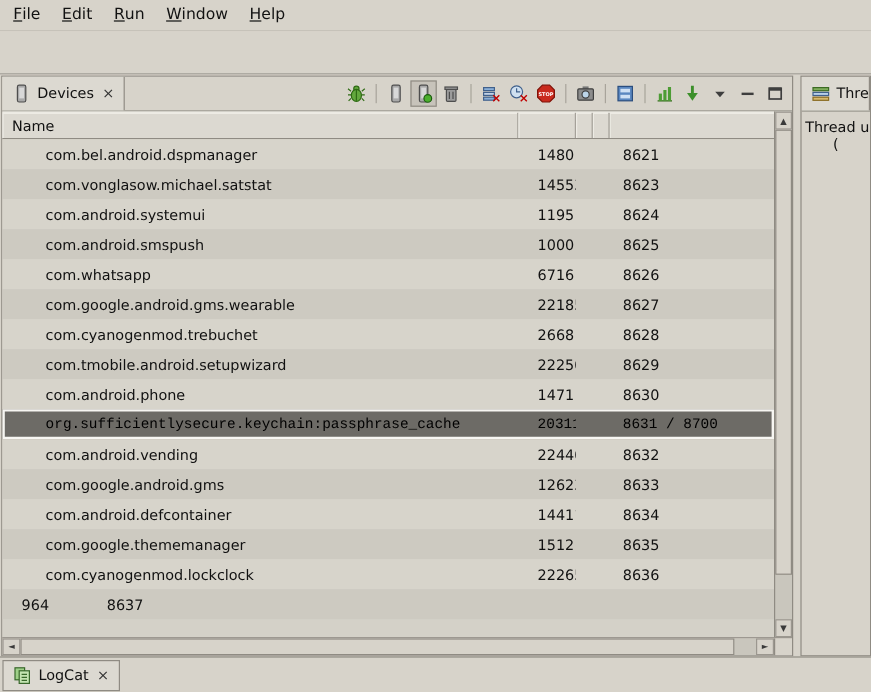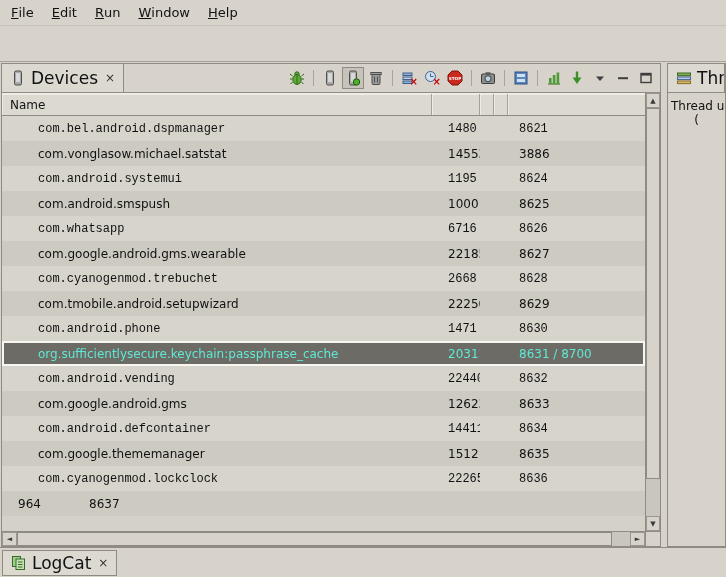--- a/index.html
+++ b/index.html
@@ -21,45 +21,45 @@
 
   
   .main { flex: 1; display: flex; min-height: 0; padding-left: 1px; padding-top: 1px; }
 
   .devices-panel { width: 660px; display: flex; flex-direction: column;
                    border: 1px solid #8f8b83; background: #d7d3ca; }
   .panel-header { height: 29px; display: flex; align-items: stretch;
                   border-bottom: 1px solid #8f8b83; background: #d7d3ca; }
   .tab { display: flex; align-items: center; gap: 5px; padding: 0 8px;
          border-right: 1px solid #8f8b83; background: #dcd9d1; white-space: nowrap; overflow: hidden; }
-  .tab-label { font-size: 17px; }
+  .tab-label { font-size: 12px; }
   .tab-close { font-size: 12px; color: #333; margin-left: 2px; }
   .tab-icon { width: 16px; height: 16px; display: inline-flex; flex: none; }
   .tab-icon svg { display: block; }
 
   .devices-toolbar { margin-left: auto; display: flex; align-items: center; gap: 1px; padding-right: 3px; }
   .tbtn { width: 22px; height: 22px; display: flex; align-items: center; justify-content: center;
           border: 1px solid transparent; }
   .tbtn.pressed { background: #c7c3ba; border: 1px solid #8f8b83; }
   .tsep { width: 1px; height: 16px; background: #a8a49b; margin: 0 4px; }
 
   
   .table-wrap { flex: 1; display: flex; min-height: 0; }
   .table-left { flex: 1; display: flex; flex-direction: column; min-width: 0; }
   .theader { height: 23px; display: flex; background: #dcd9d1;
              border-bottom: 1px solid #8f8b83; border-top: 1px solid #f0eee8; }
   .hcell { display: flex; align-items: center; padding-left: 8px;
            border-right: 1px solid #a5a199; box-shadow: inset 1px 1px 0 #edebe4; font-size: 12px; }
   .hcell.last { border-right: none; }
   .tbody { flex: 1; overflow: hidden; background: #d4d1c8; }
   .trow { height: 25px; display: flex; align-items: center; }
-  .trow.even { background: #d7d4cb; font-family: Liberation Mono, monospace; }
+  .trow.even { background: #d7d4cb; }
   .trow.odd  { background: #cdcac1; }
-  .trow.selected { background: #6d6b66; color: #5eead4;
-                   box-shadow: inset 0 0 0 2px #f7f6f2; }
+  .trow.selected { background: #6d6b66; color: #000000;
+                   box-shadow: inset 0 0 0 2px #f7f6f2; font-family: Liberation Mono, monospace; }
   .cell { white-space: nowrap; overflow: hidden; font-size: 12px; }
   .c-name { width: 430px; padding-left: 36px; }
   .theader .c-name { padding-left: 8px; }
   .c-pid  { width: 48px; padding-left: 16px; }
   .c-a { width: 14px; } .c-b { width: 14px; }
   .c-port { flex: 1; padding-left: 11px; }
 
   
   .vscroll { width: 15px; border-left: 1px solid #8f8b83; display: flex; flex-direction: column;
              background: #c9c6bd; flex: none; }
@@ -248,21 +248,21 @@
                 <div class="cell c-pid">1480</div>
                 <div class="cell c-a"></div>
                 <div class="cell c-b"></div>
                 <div class="cell c-port">8621</div>
               </div>
               <div class="trow odd">
                 <div class="cell c-name">com.vonglasow.michael.satstat</div>
                 <div class="cell c-pid">14553</div>
                 <div class="cell c-a"></div>
                 <div class="cell c-b"></div>
-                <div class="cell c-port">3886</div>
+                <div class="cell c-port">8623</div>
               </div>
               <div class="trow even">
                 <div class="cell c-name">com.android.systemui</div>
                 <div class="cell c-pid">1195</div>
                 <div class="cell c-a"></div>
                 <div class="cell c-b"></div>
                 <div class="cell c-port">8624</div>
               </div>
               <div class="trow odd">
                 <div class="cell c-name">com.android.smspush</div>

